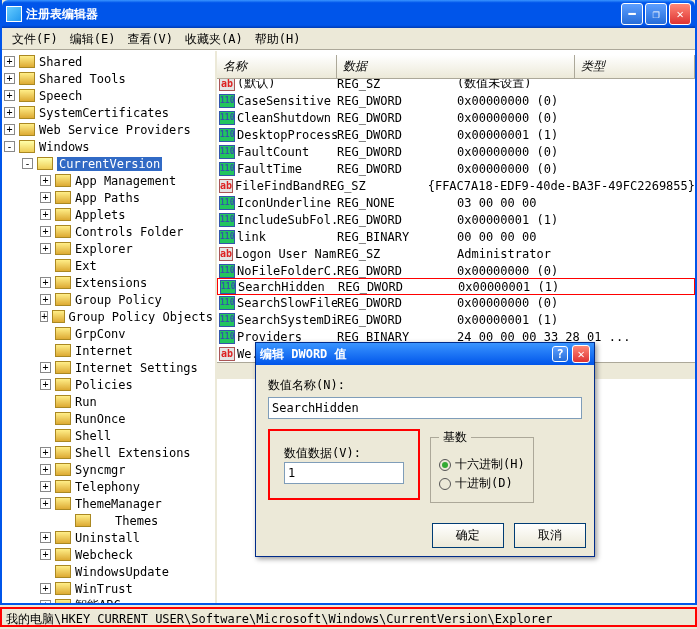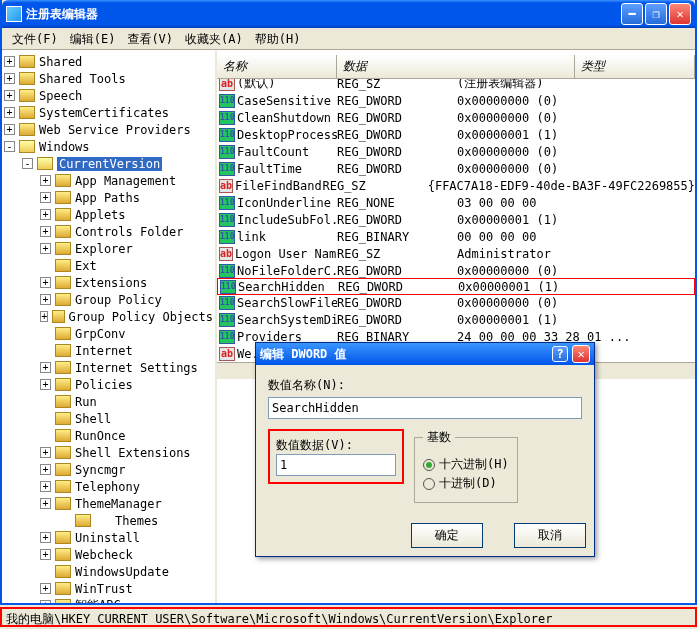--- a/index.html
+++ b/index.html
@@ -29,29 +29,29 @@
 .node .tw { width: 11px; height: 11px; border: 1px solid #888; text-align: center; line-height: 9px; font-size: 10px; margin-right: 4px; background: #fff; cursor: pointer; }
 .node .fld { width: 16px; height: 13px; background: linear-gradient(#fe8,#da3); border: 1px solid #a82; margin-right: 4px; }
 .node .fld.open { background: linear-gradient(#ffa,#ec5); }
 .node.sel span.lbl { background: #316ac5; color: #fff; padding: 0 2px; }
 .statusbar { height: 20px; border: 2px solid red; background: #ece9d8; padding: 2px 4px; margin-top: 2px; white-space: nowrap; overflow: hidden; }
 .dialog { position: absolute; left: 255px; top: 342px; width: 340px; border: 1px solid #002b8a; background: #ece9d8; box-shadow: 2px 2px 5px rgba(0,0,0,0.4); }
 .dlg-title { background: linear-gradient(to bottom,#3a95ff,#0055ea); color: #fff; font-weight: bold; height: 22px; display: flex; align-items: center; padding: 0 4px; }
 .dlg-title .spacer { flex: 1; }
 .dlg-body { padding: 12px; }
 .fld-ro { width: 100%; border: 1px solid #7f9db9; background: #fff; padding: 3px; margin: 3px 0 10px 0; }
-.hl-red { border: 2px solid red; padding: 6px; display: inline-block; }
+.hl-red { border: 2px solid red; padding: 14px; display: inline-block; }
 .fld-in { border: 1px solid #7f9db9; background: #fff; padding: 3px; width: 120px; }
 .grp { border: 1px solid #aca899; padding: 8px; margin-left: 10px; }
 .grp legend { padding: 0 4px; }
 .radio { display: flex; align-items: center; gap: 4px; margin: 2px 0; }
 .radio .r { width: 12px; height: 12px; border: 1px solid #555; border-radius: 50%; display: flex; align-items: center; justify-content: center; }
 .radio .r.c::after { content:""; width:6px; height:6px; background:#3a3; border-radius:50%; }
 .dlg-btns { text-align: right; padding: 8px; }
-.btn { border: 1px solid #003c74; background: linear-gradient(#fff,#ece9d8); padding: 3px 0; width: 72px; margin-left: 24px; cursor: pointer; }
+.btn { border: 1px solid #003c74; background: linear-gradient(#fff,#ece9d8); padding: 3px 0; width: 72px; margin-left: 3px; cursor: pointer; }
 .flexrow { display: flex; align-items: flex-start; }
 .scr-h { height: 17px; background: #ece9d8; border-top: 1px solid #aca899; }
 .help-q { width:16px;height:16px;border:1px solid #fff;border-radius:3px;background:linear-gradient(#5d9fff,#266dd8);color:#fff;text-align:center;line-height:14px;margin-right:2px;cursor:pointer; }
 </style>
 </head>
 <body>
 
 <div class="window">
   <div class="titlebar">
     <div class="icon-reg"></div>
@@ -171,26 +171,26 @@
           <span class="lbl">Policies</span>
         </div>
         <div class="node" style="padding-left: 36px;">
           <span style="width:15px;display:inline-block"></span>
           <span class="fld"></span>
           <span class="lbl">Run</span>
         </div>
         <div class="node" style="padding-left: 36px;">
           <span style="width:15px;display:inline-block"></span>
           <span class="fld"></span>
+          <span class="lbl">RunOnce</span>
+        </div>
+        <div class="node" style="padding-left: 36px;">
+          <span style="width:15px;display:inline-block"></span>
+          <span class="fld"></span>
           <span class="lbl">Shell</span>
-        </div>
-        <div class="node" style="padding-left: 36px;">
-          <span style="width:15px;display:inline-block"></span>
-          <span class="fld"></span>
-          <span class="lbl">RunOnce</span>
         </div>
         <div class="node" style="padding-left: 36px;">
           <span class="tw">+</span>
           <span class="fld"></span>
           <span class="lbl">Shell Extensions</span>
         </div>
         <div class="node" style="padding-left: 36px;">
           <span class="tw">+</span>
           <span class="fld"></span>
           <span class="lbl">Syncmgr</span>
@@ -242,21 +242,21 @@
         <div class="lh lh3">数据</div>
         <div class="lh lh2">类型</div>
       </div>
       <div id="rows">
           <div class="row">
             <div class="c1">
               <span class="ico-ab">ab</span>
               <span>(默认)</span>
             </div>
             <div class="c2">REG_SZ</div>
-            <div class="c3">(注册表编辑器)</div>
+            <div class="c3">(数值未设置)</div>
           </div>
           <div class="row">
             <div class="c1">
               <span class="ico-bin">110</span>
               <span>CaseSensitive</span>
             </div>
             <div class="c2">REG_DWORD</div>
             <div class="c3">0x00000000 (0)</div>
           </div>
           <div class="row">

